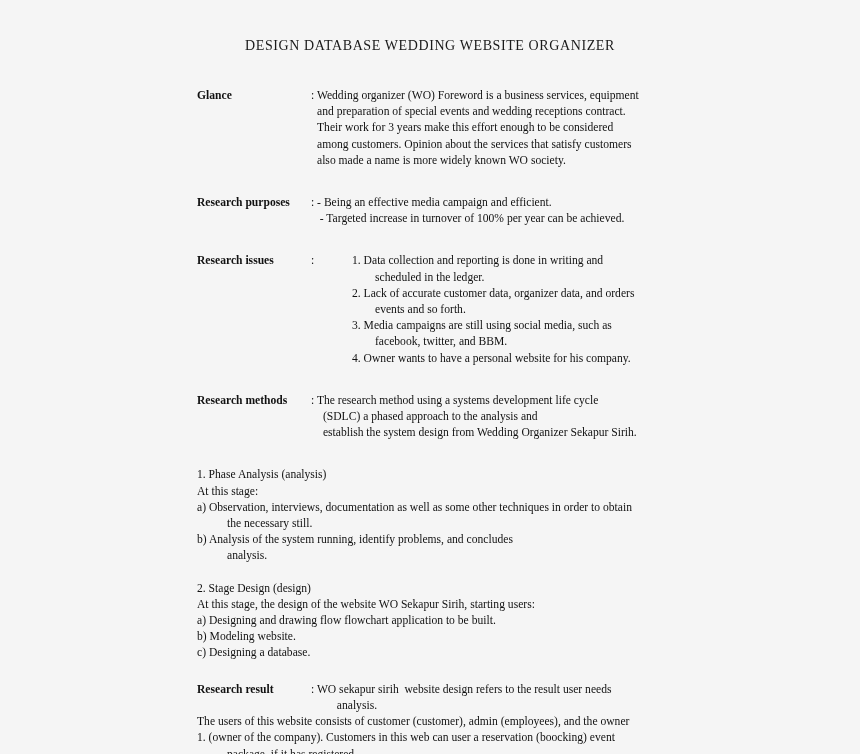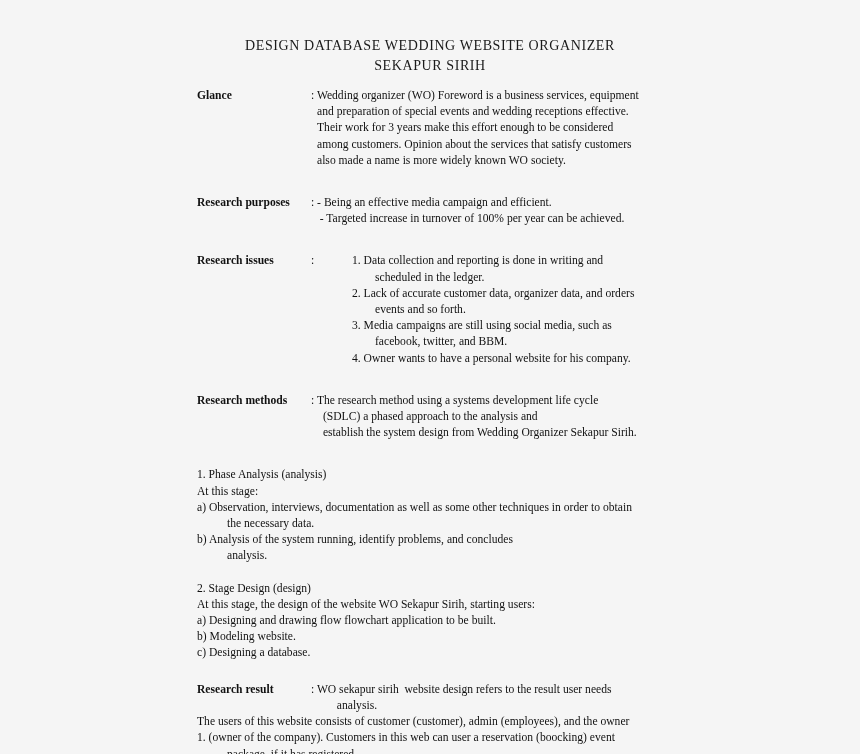--- a/index.html
+++ b/index.html
@@ -117,30 +117,29 @@
   
   .wide { width: 478px; }
 </style>
 </head>
 <body>
 
 <div class="page">
 
   <div class="doc-title">
     <span>DESIGN DATABASE WEDDING WEBSITE ORGANIZER</span>
-    <span class="line2">SEKAPUR SIRIH</span>
   </div>
 
   <div class="content">
 
     <div class="field">
       <div class="field-label">Glance</div>
       <div class="field-value">
         <span class="vline">: Wedding organizer (WO) Foreword is a business services, equipment</span>
-        <span class="vline" style="padding-left:6px;">and preparation of special events and wedding receptions effective.</span>
+        <span class="vline" style="padding-left:6px;">and preparation of special events and wedding receptions contract.</span>
         <span class="vline" style="padding-left:6px;">Their work for 3 years make this effort enough to be considered</span>
         <span class="vline" style="padding-left:6px;">among customers. Opinion about the services that satisfy customers</span>
         <span class="vline" style="padding-left:6px;">also made a name is more widely known WO society.</span>
       </div>
     </div>
 
     <div class="gap-lg"></div>
 
     <div class="field">
       <div class="field-label">Research purposes</div>
@@ -192,21 +191,21 @@
     </div>
 
     <div class="gap-lg"></div>
 
     <div class="para wide">
       <span class="flat">1. Phase Analysis (analysis)</span>
       <span class="flat">At this stage:</span>
       <span class="hang">
         <span>a)</span>
         <span>Observation, interviews, documentation as well as some other techniques in order to obtain</span>
-        <span class="cont">the necessary data.</span>
+        <span class="cont">the necessary still.</span>
       </span>
       <span class="hang">
         <span>b)</span>
         <span>Analysis of the system running, identify problems, and concludes</span>
         <span class="cont">analysis.</span>
       </span>
     </div>
 
     <div class="gap-sm"></div>
 

